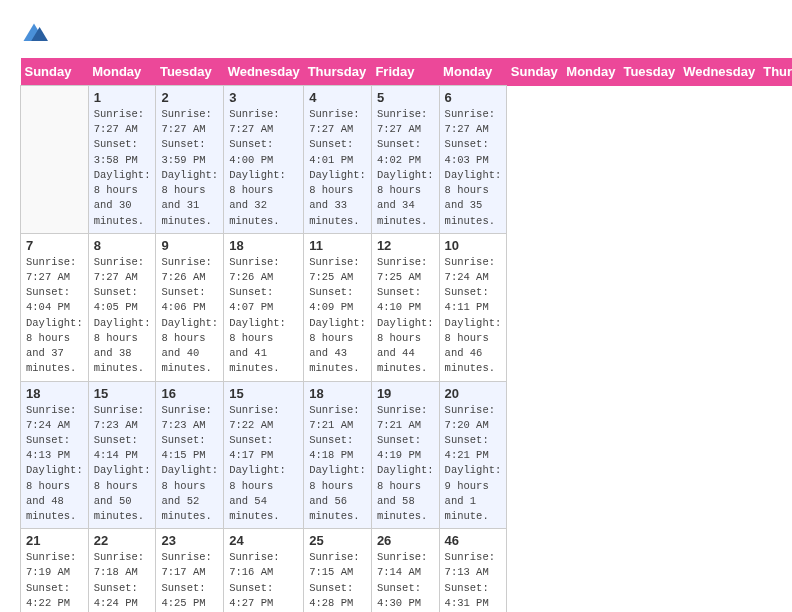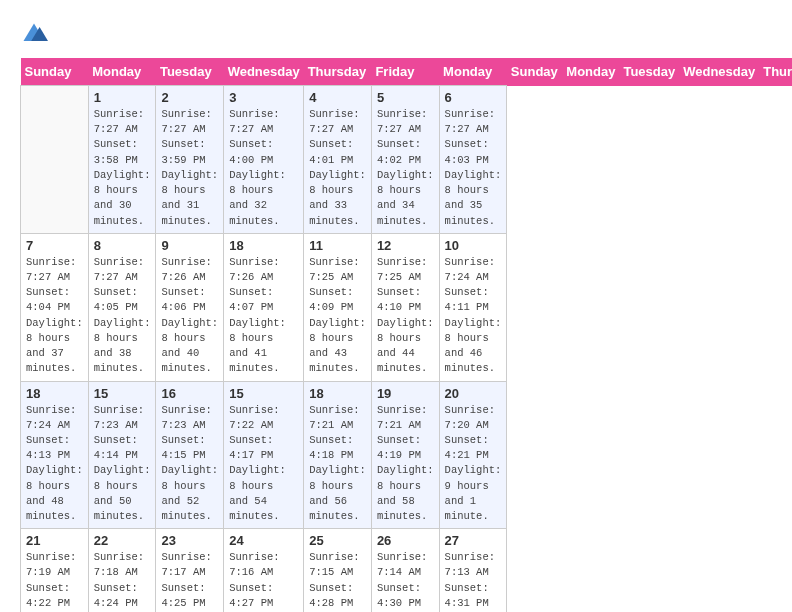--- a/index.html
+++ b/index.html
@@ -237,18 +237,18 @@
         </td>
         <td>
           <span class="day-number">25</span>
           <div class="day-info">Sunrise: 7:15 AM<br>Sunset: 4:28 PM<br>Daylight: 9 hours and 13 minutes.</div>
         </td>
         <td>
           <span class="day-number">26</span>
           <div class="day-info">Sunrise: 7:14 AM<br>Sunset: 4:30 PM<br>Daylight: 9 hours and 15 minutes.</div>
         </td>
         <td>
-          <span class="day-number">27</span>
+          <span class="day-number">46</span>
           <div class="day-info">Sunrise: 7:13 AM<br>Sunset: 4:31 PM<br>Daylight: 9 hours and 18 minutes.</div>
         </td>
       </tr>
     </tbody>
 </table>
 
 </body></html>

